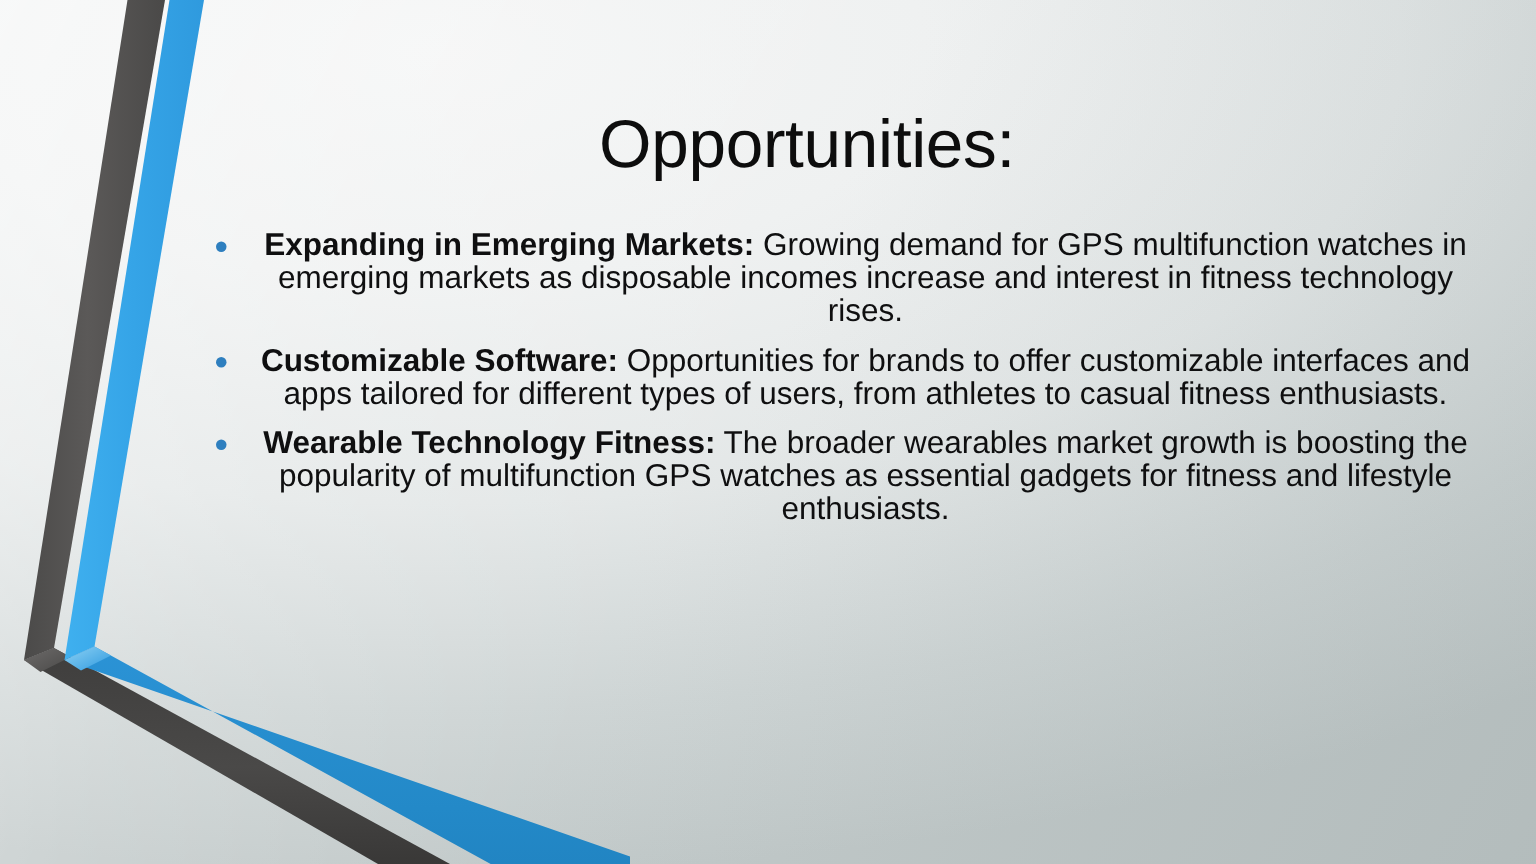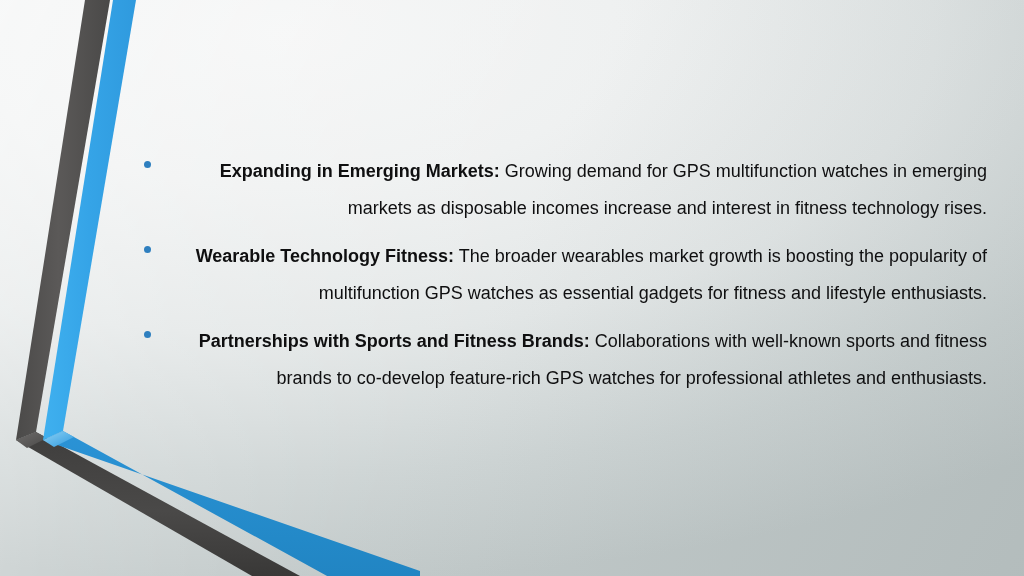--- a/index.html
+++ b/index.html
@@ -65,23 +65,23 @@
     position: absolute;
     left: 141px;
     top: 153px;
     width: 846px;
   }
   .bullet-row {
     position: relative;
     padding-left: 26px;
     margin-bottom: 11px;
     color: #0f0f10;
-    font-size: 18px;
-    line-height: 37px;
-    text-align: right;
+    font-size: 21px;
+    line-height: 22px;
+    text-align: center;
   }
   .bullet-row:last-child { margin-bottom: 0; }
   .bullet-dot {
     position: absolute;
     left: 3px;
     top: 8px;
     width: 7px;
     height: 7px;
     border-radius: 50%;
     background: #2e7fbf;
@@ -141,34 +141,35 @@
       </g>
 
       <g>
         <path d="M 113,0 L 136,0 L 63,431 L 43,440 Z" fill="url(#blueUpper)"></path>
         <path d="M 43,440 L 63,431 L 420,627 L 420,571 Z" fill="url(#blueLower)"></path>
         <path d="M 43,440 L 63,431 L 74,437 L 54,447 Z" fill="url(#blueFold)"></path>
       </g>
     </svg>
   </div>
 
+  <div class="title">Opportunities:</div>
 
   <div class="body">
 
     <div class="bullet-row">
       <span class="bullet-dot"></span>
       <span class="bullet-lead">Expanding in Emerging Markets:</span><span class="bullet-text"> Growing demand for GPS multifunction watches in emerging markets as disposable incomes increase and interest in fitness technology rises.</span>
     </div>
 
+    <div class="bullet-row">
+      <span class="bullet-dot"></span>
+      <span class="bullet-lead">Customizable Software:</span><span class="bullet-text"> Opportunities for brands to offer customizable interfaces and apps tailored for different types of users, from athletes to casual fitness enthusiasts.</span>
+    </div>
 
     <div class="bullet-row">
       <span class="bullet-dot"></span>
       <span class="bullet-lead">Wearable Technology Fitness:</span><span class="bullet-text"> The broader wearables market growth is boosting the popularity of multifunction GPS watches as essential gadgets for fitness and lifestyle enthusiasts.</span>
     </div>
 
-    <div class="bullet-row">
-      <span class="bullet-dot"></span>
-      <span class="bullet-lead">Partnerships with Sports and Fitness Brands:</span><span class="bullet-text"> Collaborations with well-known sports and fitness brands to co-develop feature-rich GPS watches for professional athletes and enthusiasts.</span>
-    </div>
 
   </div>
 
 </div>
 
 </body></html>

